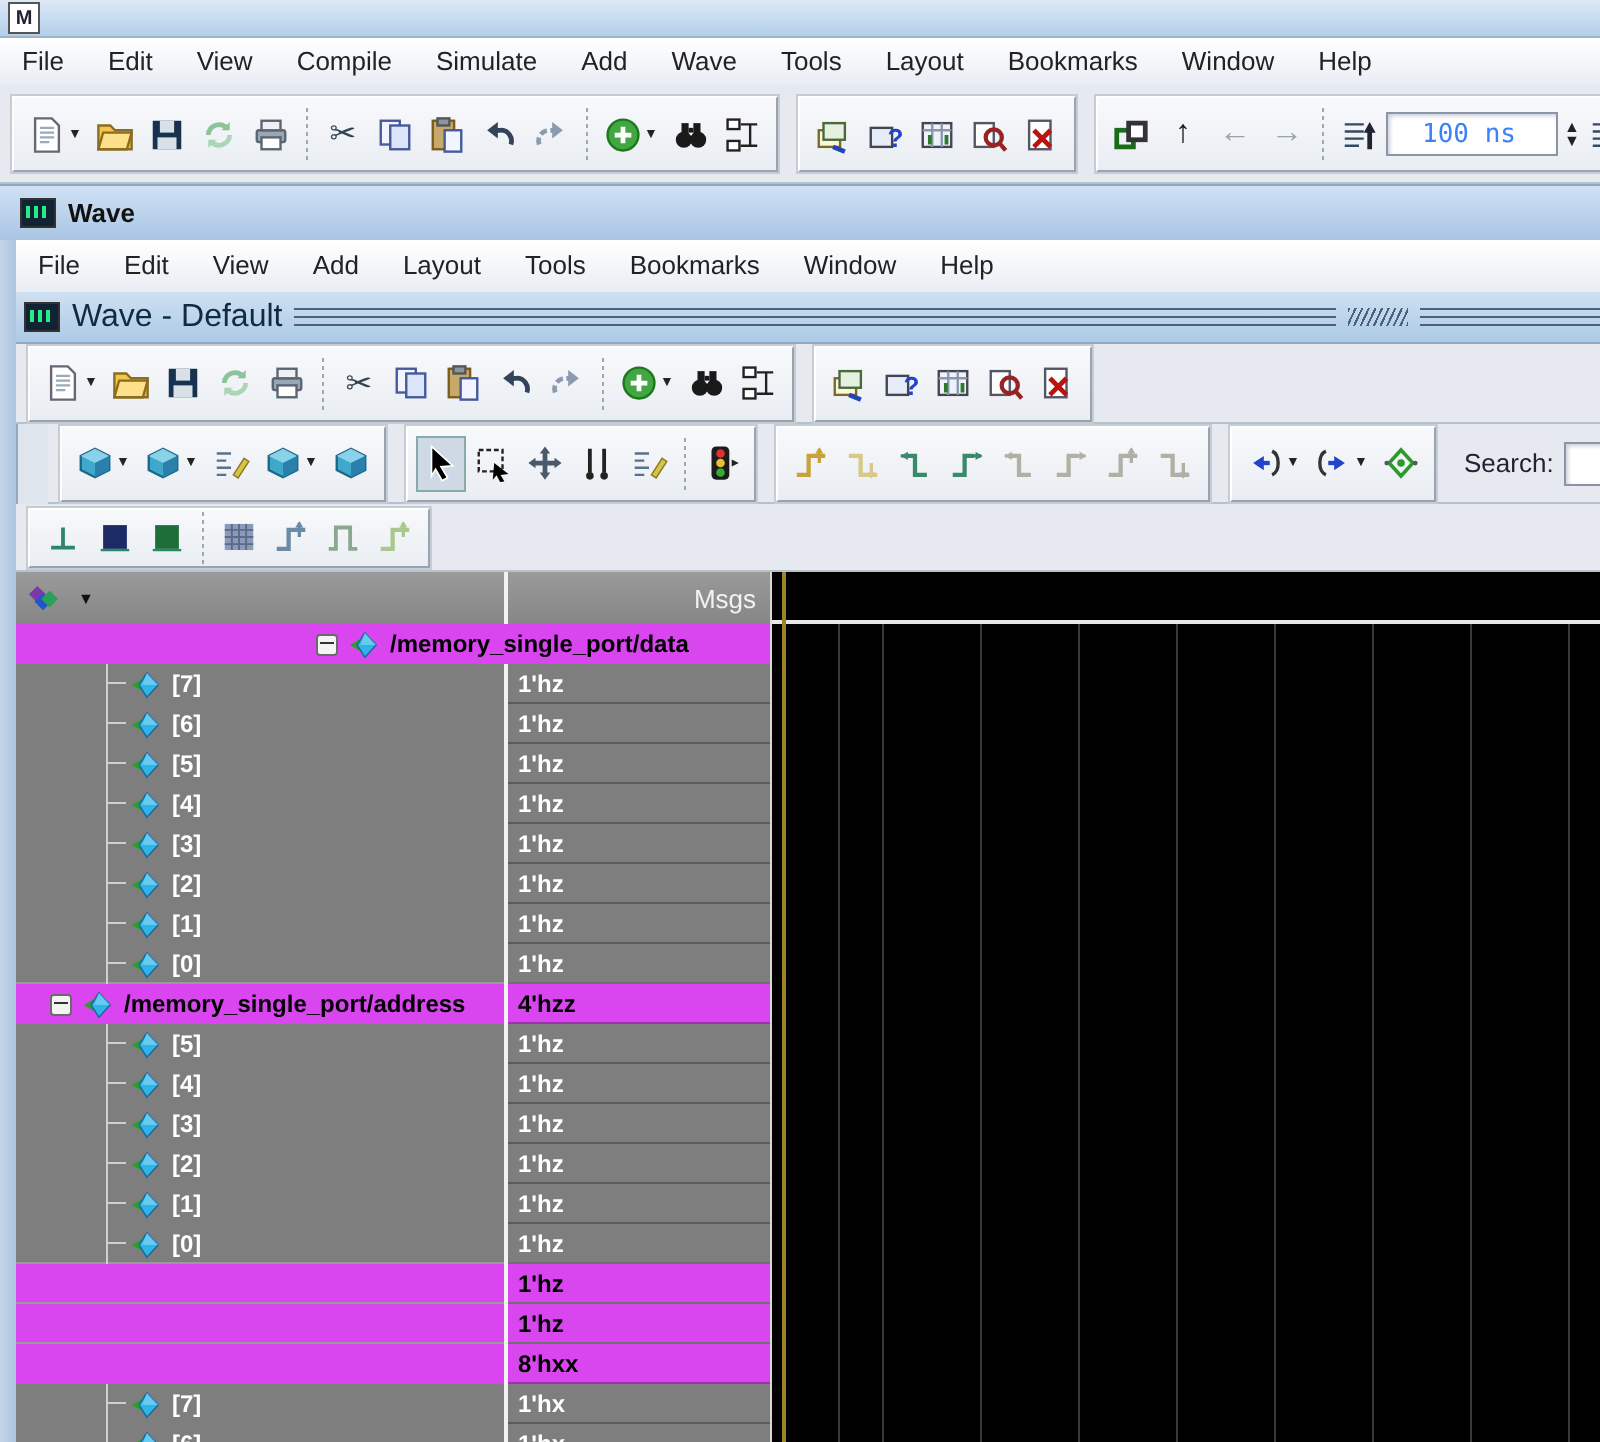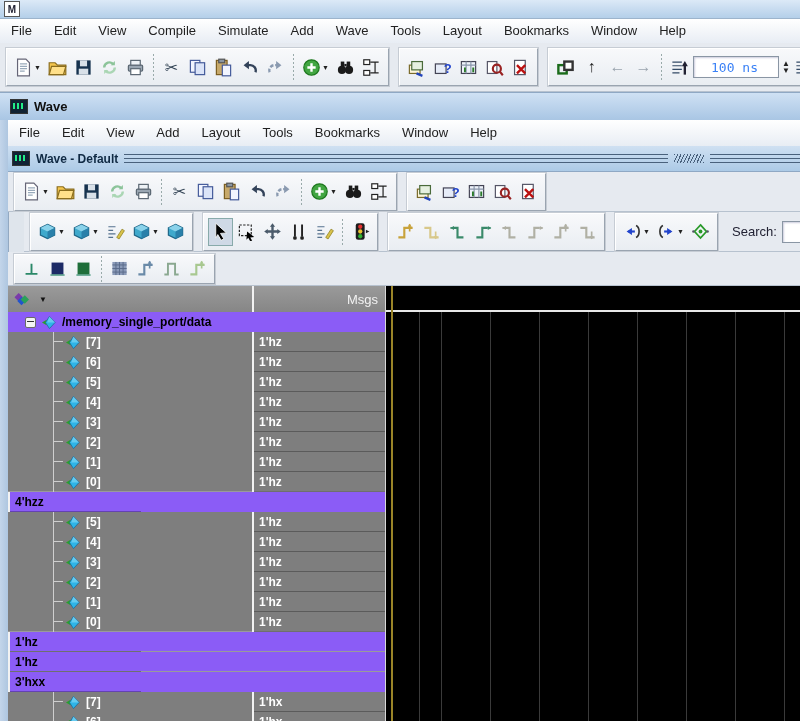--- a/index.html
+++ b/index.html
@@ -49,21 +49,21 @@
   #wave-titlebar .wtxt{font-size:13px;font-weight:bold;color:#111;}
   .waveicon{width:16px;height:13px;background:#123;border:1px solid #333;position:relative;}
   .waveicon::after{content:'';position:absolute;left:2px;top:3px;width:10px;height:6px;
     background:repeating-linear-gradient(to right,#2e8 0 2px,#123 2px 4px);}
   #left-strip{position:absolute;left:0;top:120px;width:8px;height:601px;
     background:linear-gradient(to right,#c3d5ea,#aec6e0);border-right:1px solid #93a9c2;}
 
   #pane-header{position:absolute;left:8px;top:146px;width:792px;height:26px;
     background:linear-gradient(#cfe0f2,#accae6);display:flex;align-items:center;gap:6px;
     padding-left:4px;box-sizing:border-box;border-bottom:1px solid #8fa8c4;}
-  #pane-header .ptxt{font-size:12px;font-weight:bold;color:#102a44;white-space:nowrap;}
+  #pane-header .ptxt{font-size:16px;font-weight:normal;color:#102a44;white-space:nowrap;}
   .hlines{height:9px;background:repeating-linear-gradient(to bottom,#49617c 0 1px,transparent 1px 4px);}
   .hl1{flex:1;} .hl2{width:90px;}
   .hash{width:30px;height:9px;background:repeating-linear-gradient(115deg,#49617c 0 1px,transparent 1px 3px);}
 
   #wavetb1{left:8px;top:172px;width:792px;height:40px;}
   #wavetb2{left:24px;top:212px;width:792px;height:40px;}
   #wavetb3{left:8px;top:252px;width:792px;height:34px;}
   #wavetb3 .grp{height:28px;}
   .srch{display:flex;align-items:center;gap:5px;margin-left:4px;flex:1;}
   .srch label{font-size:13px;color:#223;}
@@ -78,21 +78,21 @@
     justify-content:flex-end;padding-right:7px;box-sizing:border-box;}
   .ph-val span{color:#f2f2f2;font-size:13px;}
   .ph-caret{color:#111;font-size:8px;}
 
   #rows{position:absolute;left:8px;top:312px;width:377px;height:409px;background:#7e7e7e;overflow:hidden;}
   .row{height:20px;display:flex;font-size:12px;font-weight:bold;}
   .row .cell-name{width:244px;position:relative;display:flex;align-items:center;box-sizing:border-box;}
   .row .cell-val{width:133px;border-left:2px solid #f2f2f2;display:flex;align-items:center;
     padding-left:5px;box-sizing:border-box;box-shadow:inset 0 -1px 0 rgba(0,0,0,.28);}
   .row.bit{background:#7e7e7e;color:#fff;}
-  .row.group,.row.leaf{background:#8b5cf6;color:#000;box-shadow:0 -1px 0 #9a9a9a, 0 1px 0 #9a9a9a;}
+  .row.group,.row.leaf{background:#d946ef;color:#000;box-shadow:0 -1px 0 #9a9a9a, 0 1px 0 #9a9a9a;justify-content:flex-end;}
   .expander{display:none;width:9px;height:9px;background:#f4f4f4;border:1px solid #6a6a6a;
     border-radius:2px;position:relative;margin-left:17px;margin-right:5px;flex:0 0 auto;}
   .expander::after{content:'';position:absolute;left:1px;right:1px;top:3px;height:1px;background:#333;}
   .row.group .expander{display:block;}
   .row.leaf .cell-name{padding-left:33px;}
   .tree{display:none;}
   .row.bit .tree{display:block;position:absolute;left:45px;top:0;bottom:0;width:1px;background:#cfcfcf;}
   .row.bit .tree::after{content:'';position:absolute;top:9px;left:0;width:10px;height:1px;background:#cfcfcf;}
   .row.bit .cell-name{padding-left:57px;}
   .sigicon{width:15px;height:15px;margin-right:6px;flex:0 0 auto;}
@@ -897,20 +897,30 @@
             </svg>
           </span>
           <span>[0]</span>
         </div>
         <div class="cell-val">
           <span>1'hz</span>
         </div>
       </div>
 
       <div class="row group">
+        <div class="cell-name">
+
+          <span class="expander"></span>
+          <span class="sigicon">
+            <svg>
+              <use href="#sym-signal"></use>
+            </svg>
+          </span>
+          <span>/memory_single_port/address</span>
+        </div>
         <div class="cell-val">
           <span>4'hzz</span>
         </div>
       </div>
 
       <div class="row bit">
         <div class="cell-name">
           <span class="tree"></span>
 
           <span class="sigicon">
@@ -1012,21 +1022,21 @@
       </div>
 
       <div class="row leaf">
         <div class="cell-val">
           <span>1'hz</span>
         </div>
       </div>
 
       <div class="row group">
         <div class="cell-val">
-          <span>3'hxx</span>
+          <span>8'hxx</span>
         </div>
       </div>
 
       <div class="row bit">
         <div class="cell-name">
           <span class="tree"></span>
 
           <span class="sigicon">
             <svg>
               <use href="#sym-signal"></use>

